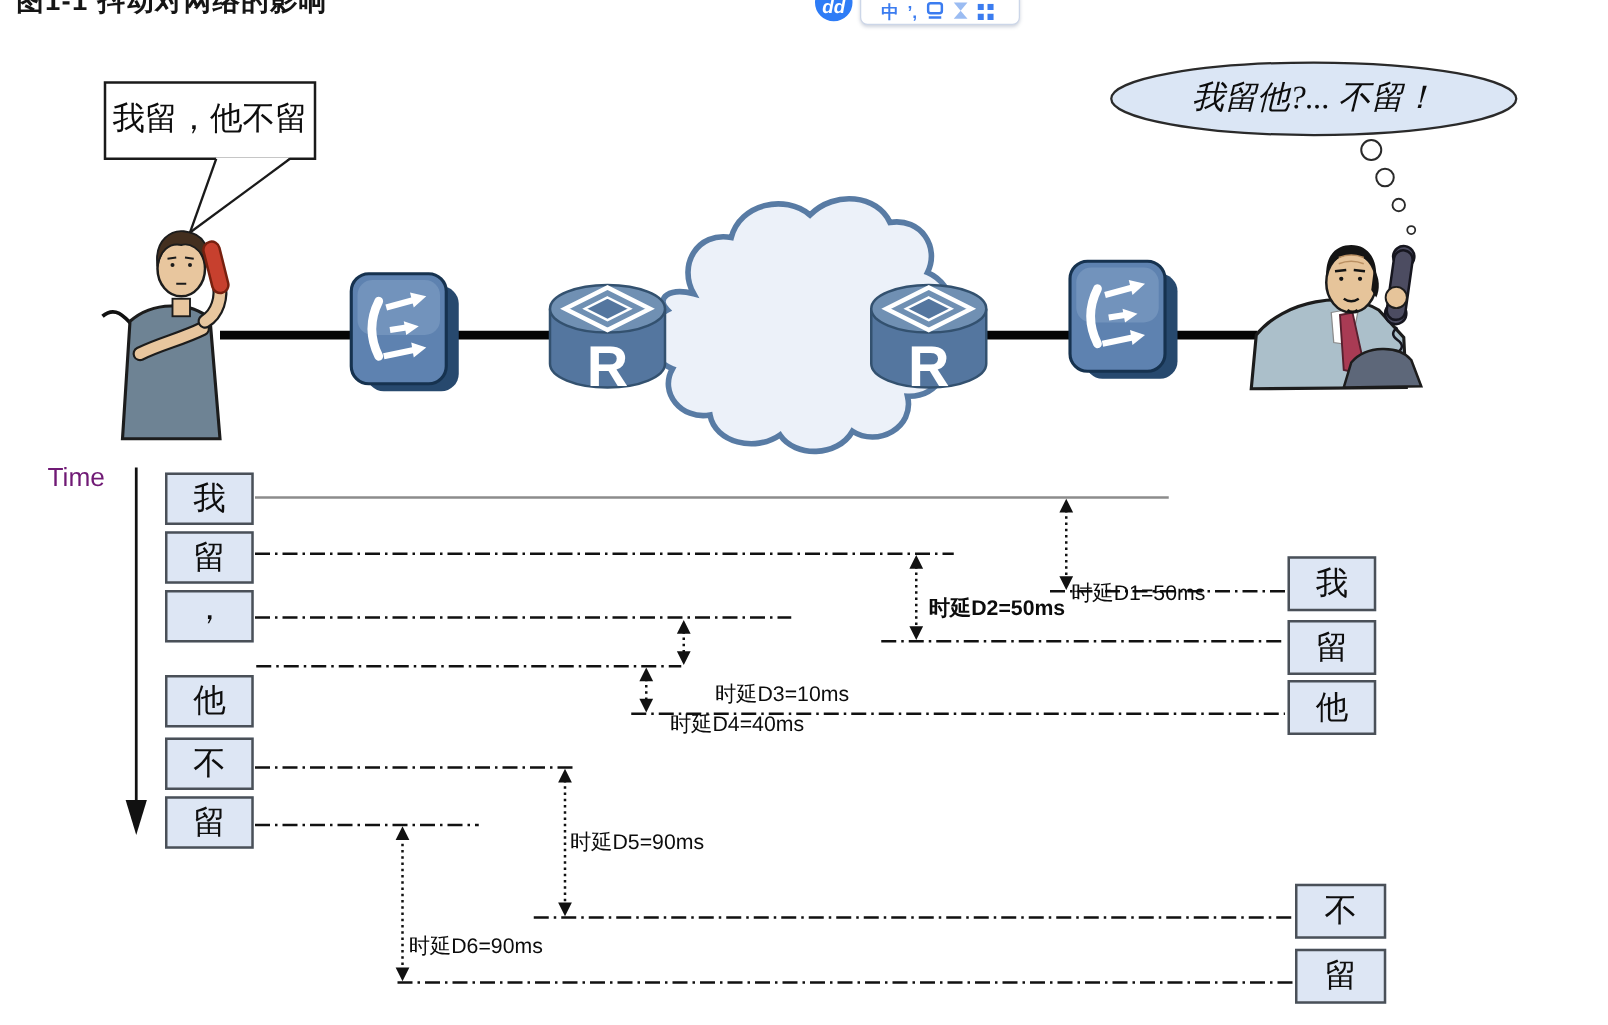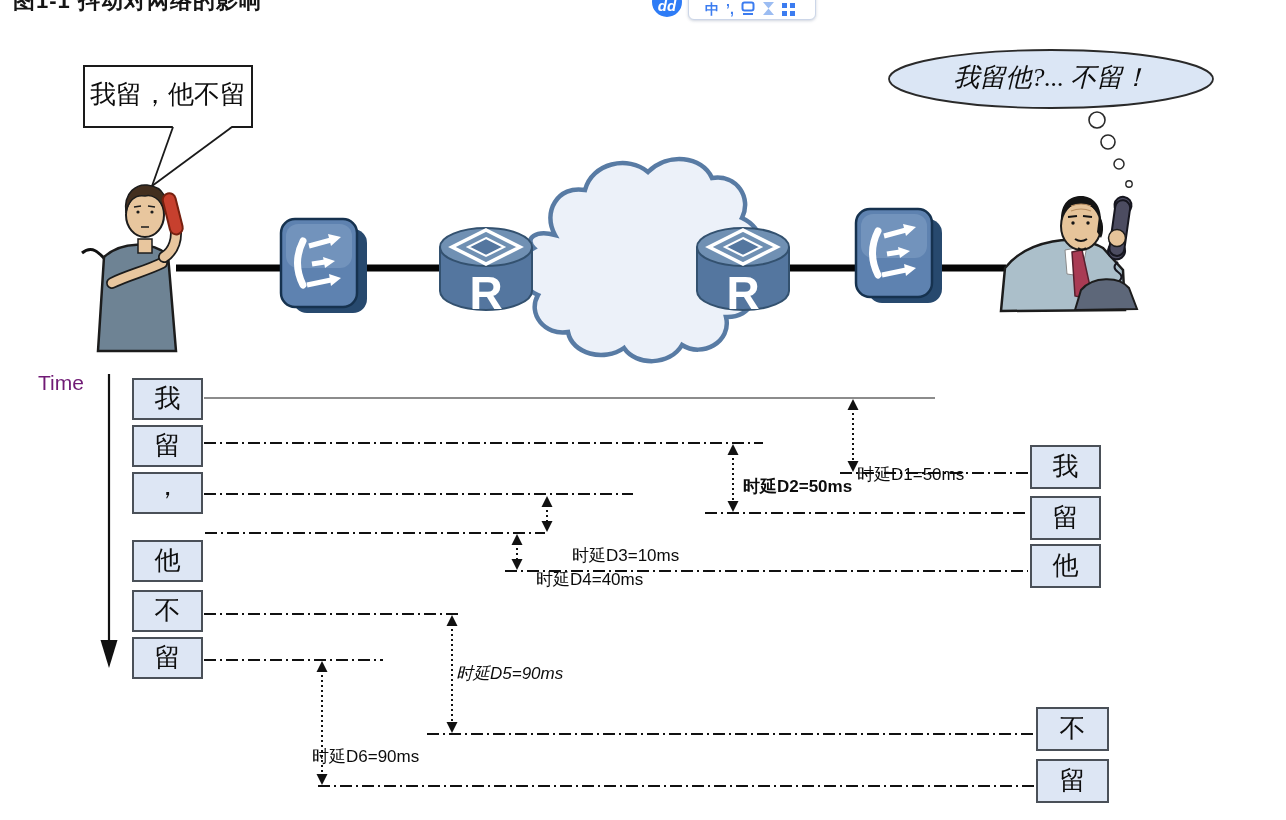--- a/index.html
+++ b/index.html
@@ -260,16 +260,16 @@
   <div class="pbox rx" style="left:1030px;top:445px;">我</div>
   <div class="pbox rx" style="left:1030px;top:496px;">留</div>
   <div class="pbox rx" style="left:1030px;top:544px;">他</div>
   <div class="pbox rx" style="left:1036px;top:707px;width:73px;">不</div>
   <div class="pbox rx" style="left:1036px;top:759px;width:73px;">留</div>
 
   <div class="dlabel" style="left:857px;top:444px;margin-top:19px;">时延D1=50ms</div>
   <div class="dlabel" style="left:743px;top:475px;font-weight:bold;">时延D2=50ms</div>
   <div class="dlabel" style="left:572px;top:512px;margin-top:32px;">时延D3=10ms</div>
   <div class="dlabel" style="left:536px;top:568px;">时延D4=40ms</div>
-  <div class="dlabel" style="left:456px;top:662px;font-style:italic;">时延D5=90ms</div>
-  <div class="dlabel" style="left:312px;top:745px;">时延D6=90ms</div>
+  <div class="dlabel" style="left:456px;top:662px;">时延D5=90ms</div>
+  <div class="dlabel" style="left:327px;top:745px;">时延D6=90ms</div>
 
 </div>
 
 </body></html>

